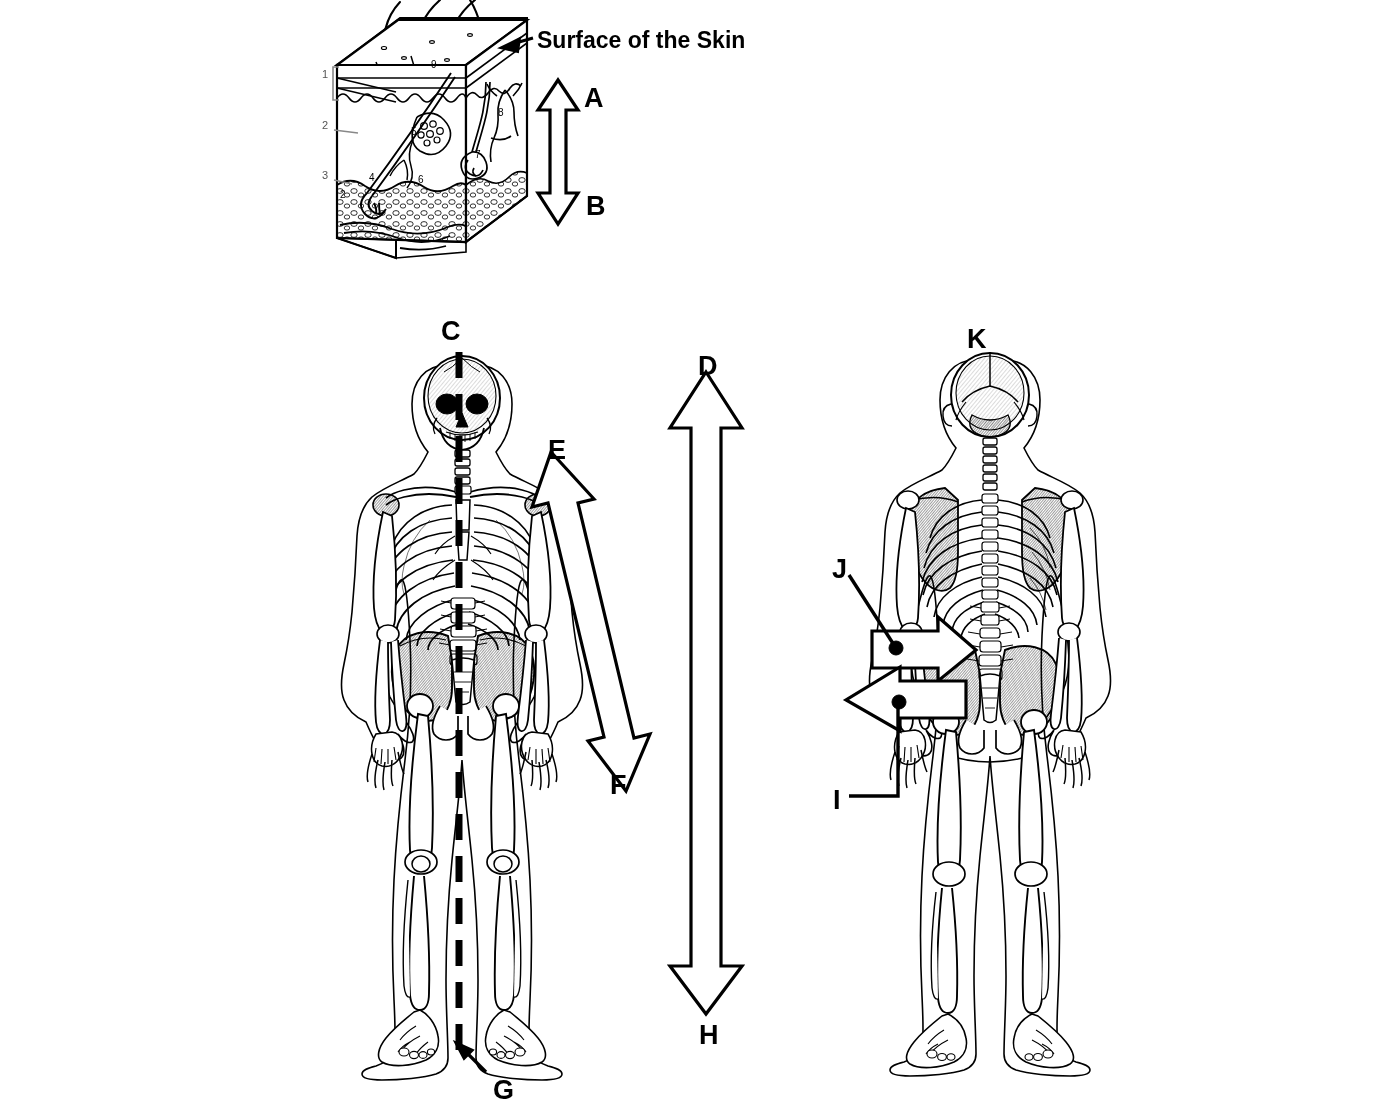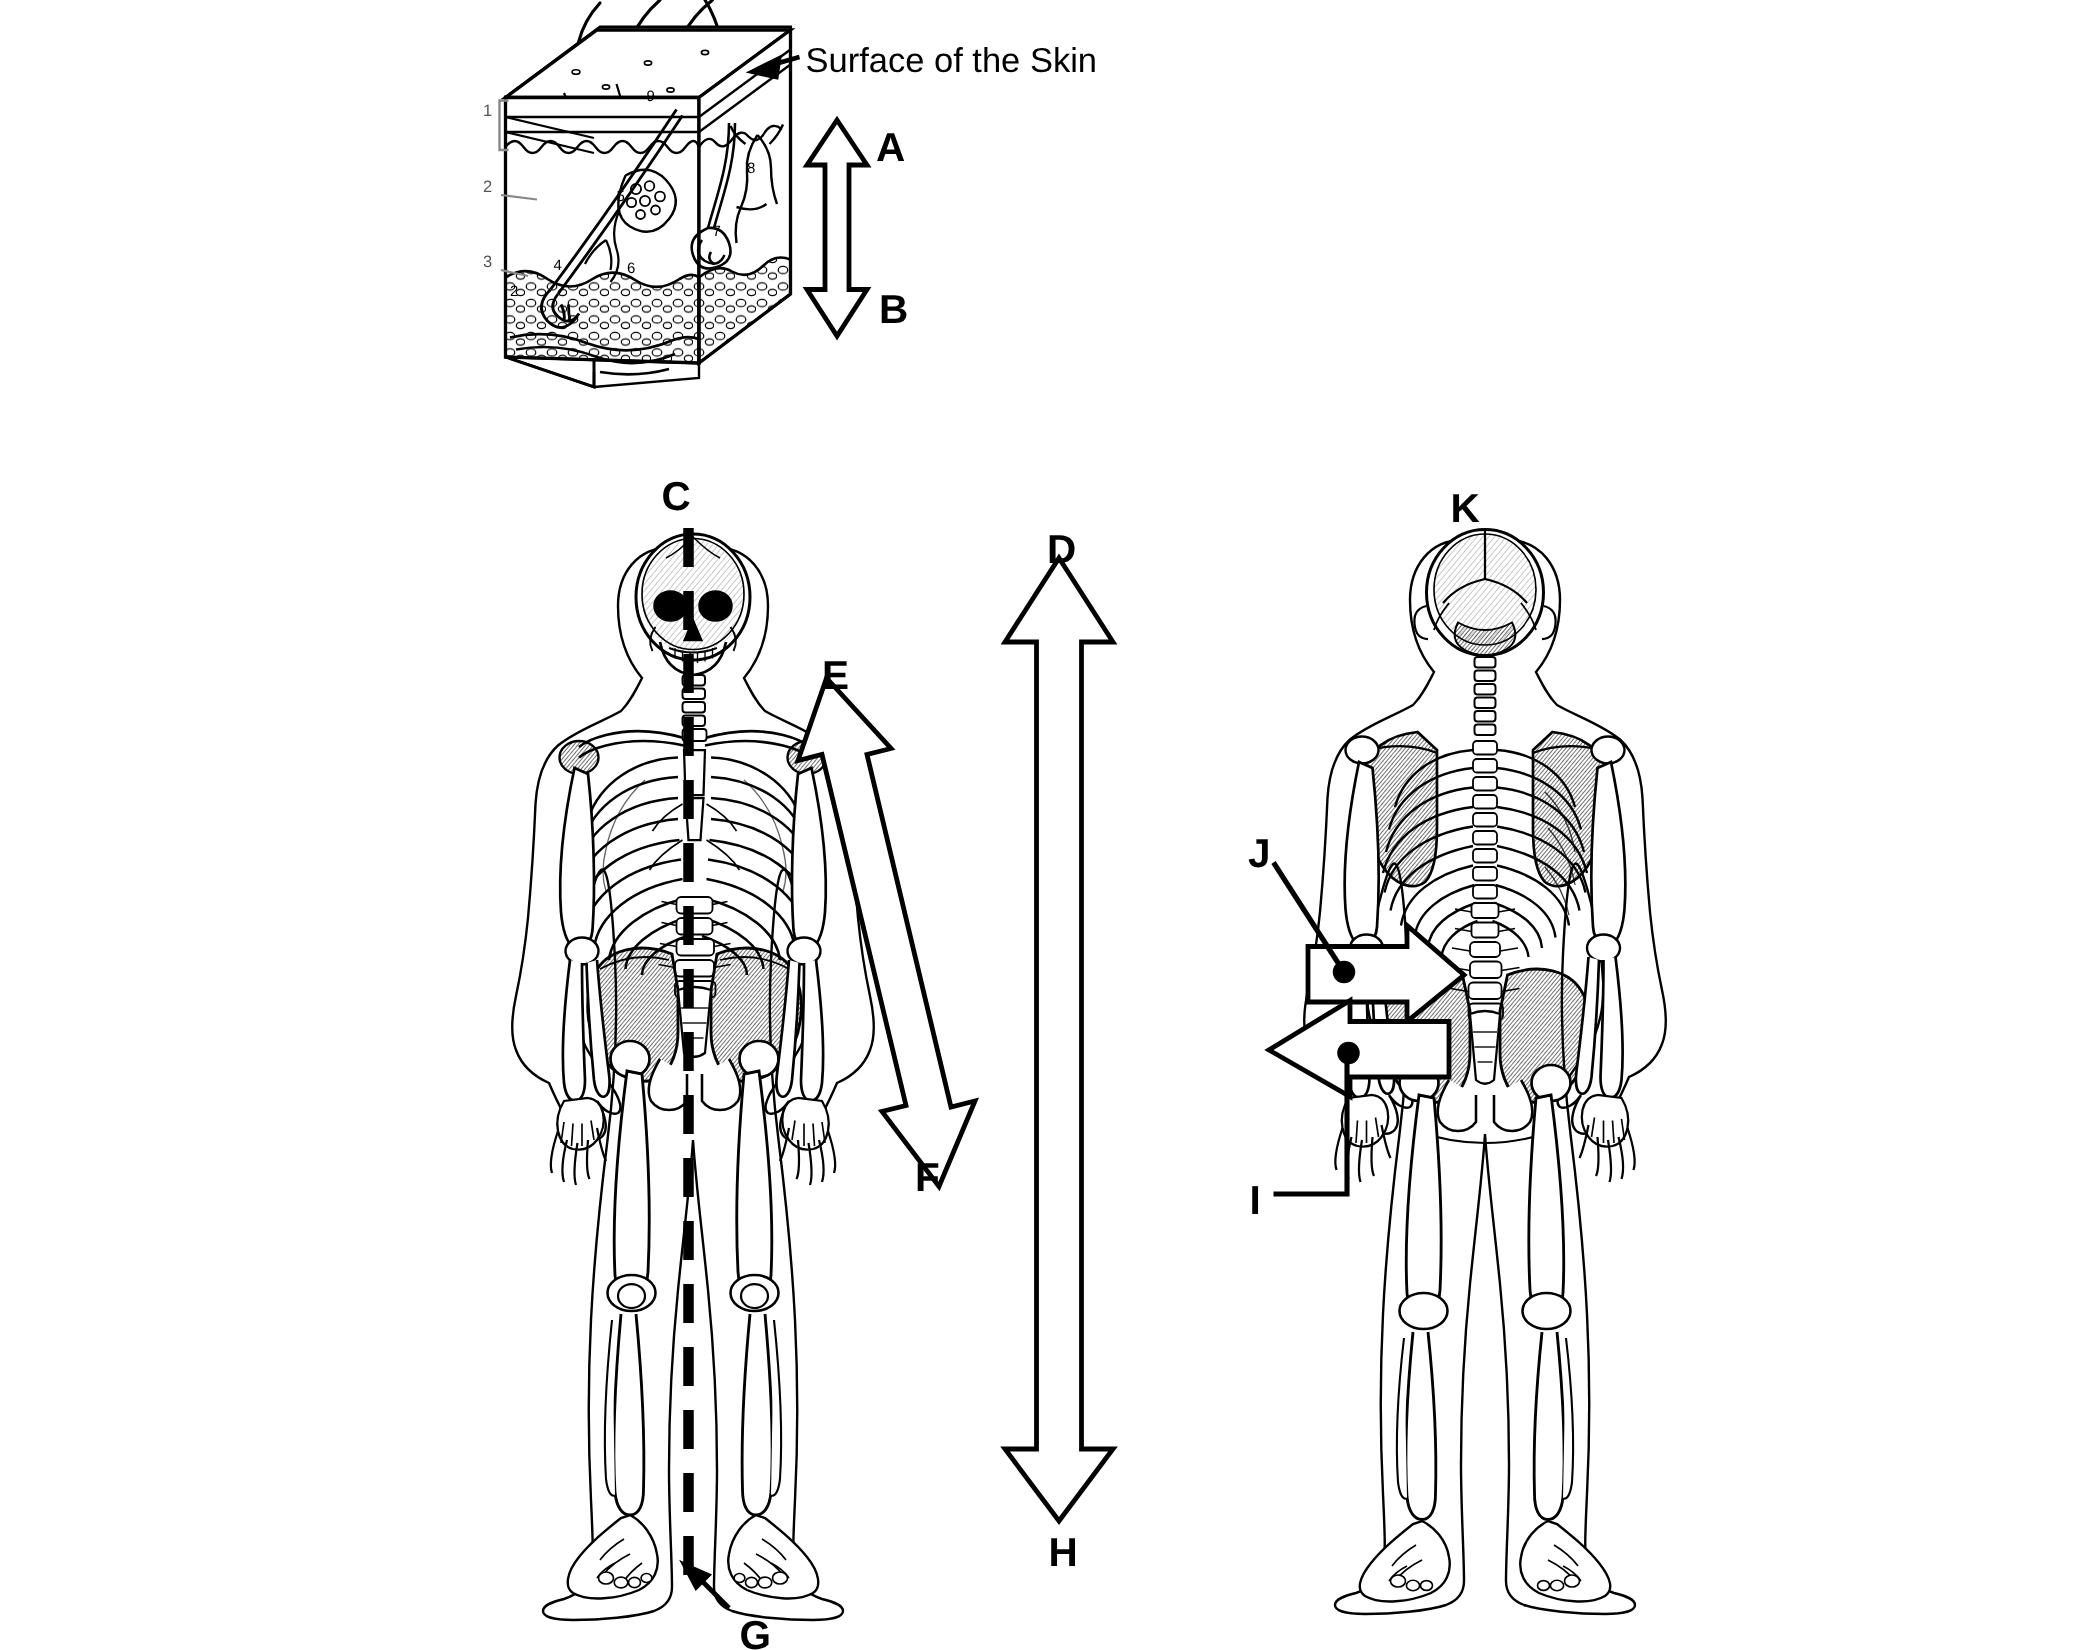--- a/index.html
+++ b/index.html
@@ -25,21 +25,21 @@
     color: #000000;
     white-space: nowrap;
     line-height: 1;
     user-select: none;
   }
   .lbl-big { font-size: 27px; }
   .lbl-caption {
     position: absolute;
     font-family: "Liberation Sans", sans-serif;
     font-size: 23px;
-    font-weight: normal;
+    font-weight: bold;
     color: #000000;
     white-space: nowrap;
     line-height: 1;
   }
   .svg-layer {
     position: absolute;
     left: 0;
     top: 0;
     width: 1400px;
     height: 1100px;

